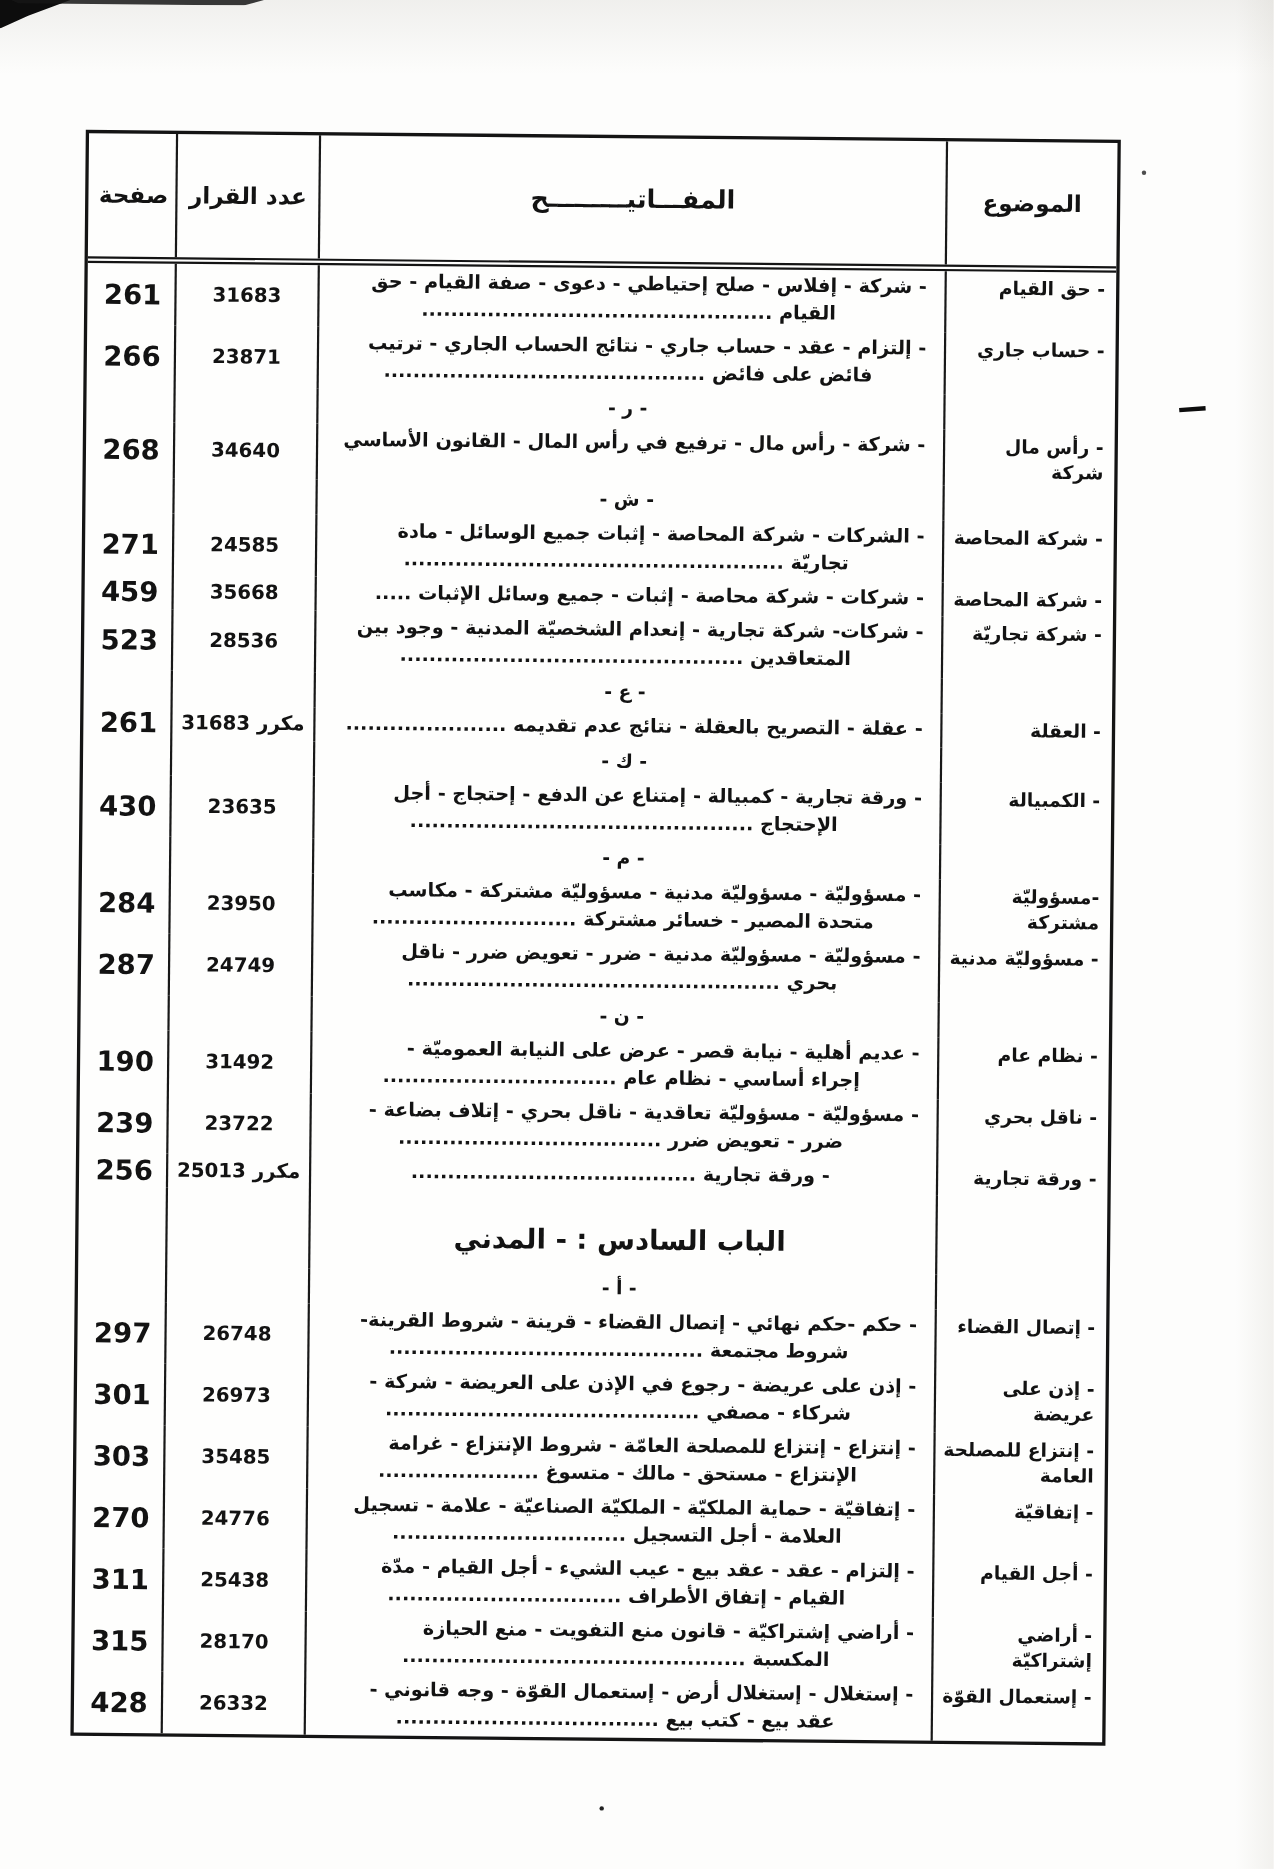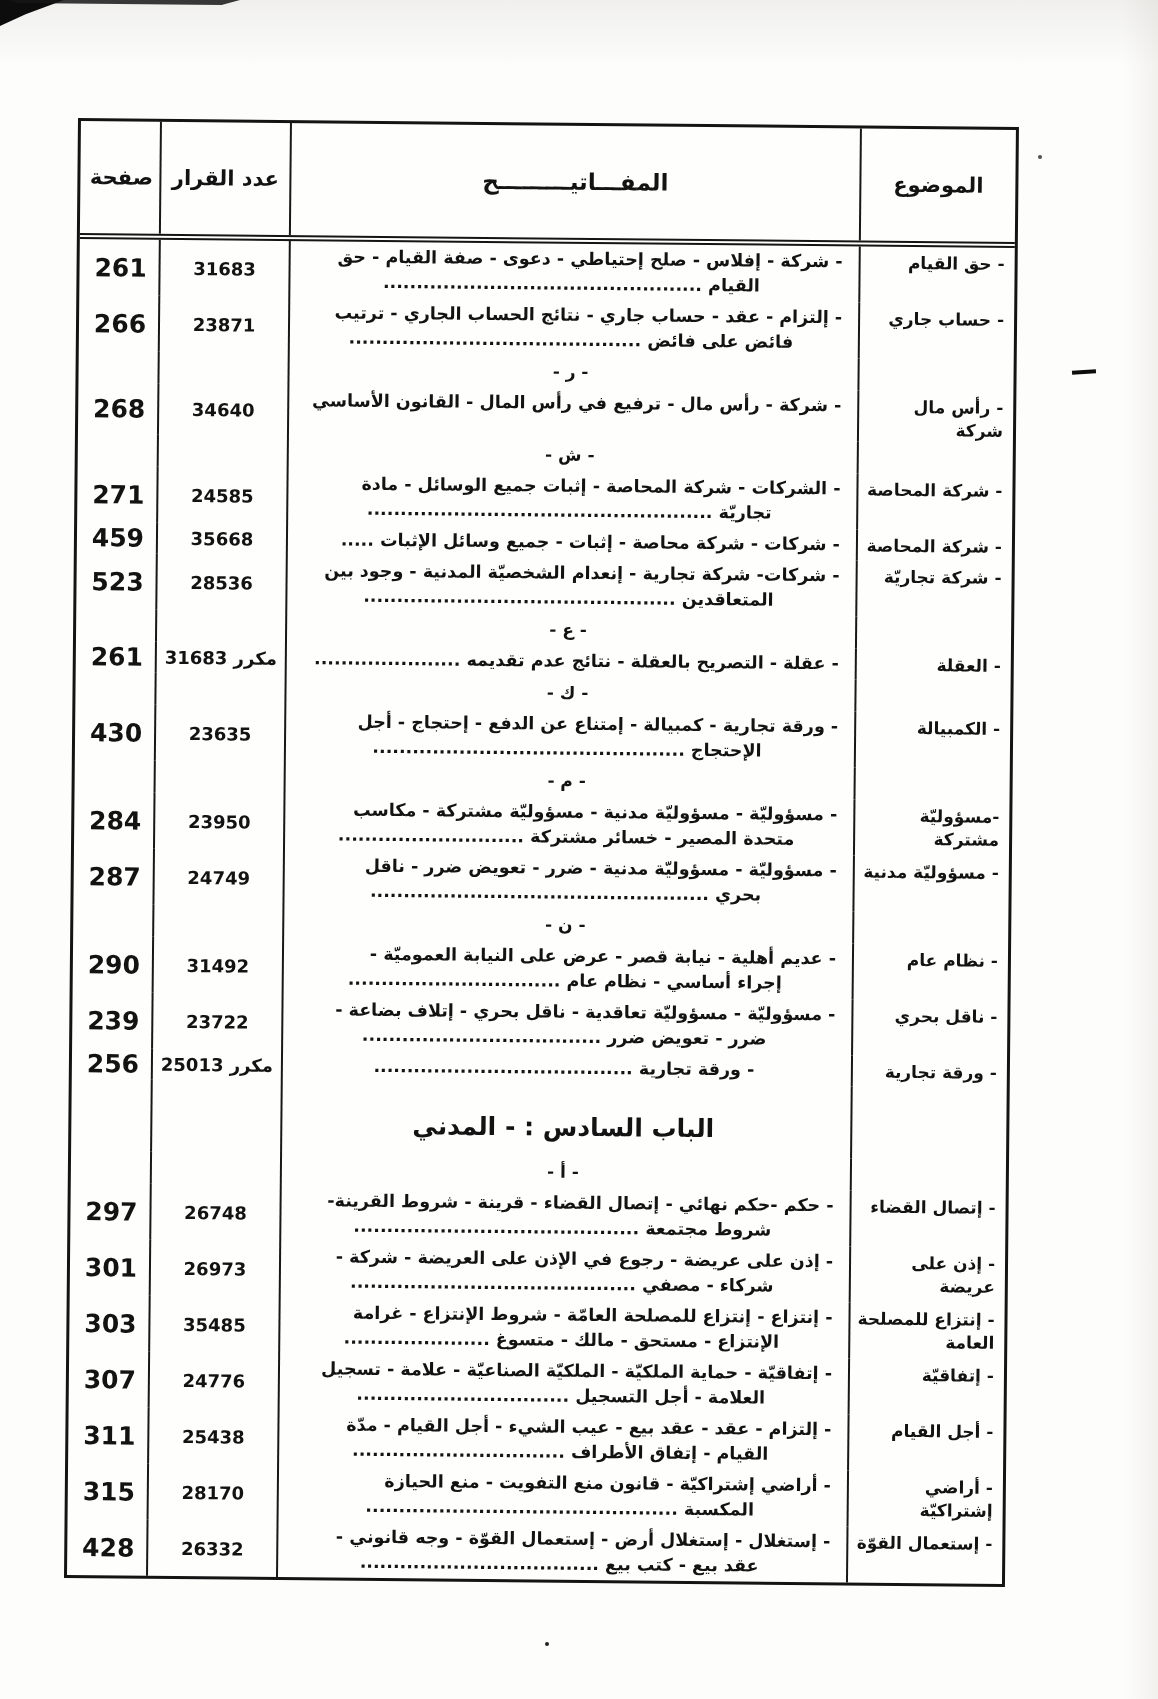--- a/index.html
+++ b/index.html
@@ -221,21 +221,21 @@
         <div class="cell c-decision"></div>
         <div class="cell c-page"></div>
       </div>
       <div class="trow entry">
         <div class="cell c-subject">- نظام عام</div>
         <div class="cell c-keys">
           <div class="kline">- عديم أهلية - نيابة قصر - عرض على النيابة العموميّة -</div>
           <div class="kline cont">إجراء أساسي - نظام عام ................................</div>
         </div>
         <div class="cell c-decision">31492</div>
-        <div class="cell c-page">290</div>
+        <div class="cell c-page">190</div>
       </div>
       <div class="trow entry">
         <div class="cell c-subject">- ناقل بحري</div>
         <div class="cell c-keys">
           <div class="kline">- مسؤوليّة - مسؤوليّة تعاقدية - ناقل بحري - إتلاف بضاعة -</div>
           <div class="kline cont">ضرر - تعويض ضرر ....................................</div>
         </div>
         <div class="cell c-decision">23722</div>
         <div class="cell c-page">239</div>
       </div>
@@ -291,21 +291,21 @@
         <div class="cell c-decision">35485</div>
         <div class="cell c-page">303</div>
       </div>
       <div class="trow entry">
         <div class="cell c-subject">- إتفاقيّة</div>
         <div class="cell c-keys">
           <div class="kline">- إتفاقيّة - حماية الملكيّة - الملكيّة الصناعيّة - علامة - تسجيل</div>
           <div class="kline cont">العلامة - أجل التسجيل ................................</div>
         </div>
         <div class="cell c-decision">24776</div>
-        <div class="cell c-page">307</div>
+        <div class="cell c-page">270</div>
       </div>
       <div class="trow entry">
         <div class="cell c-subject">- أجل القيام</div>
         <div class="cell c-keys">
           <div class="kline">- إلتزام - عقد - عقد بيع - عيب الشيء - أجل القيام - مدّة</div>
           <div class="kline cont">القيام - إتفاق الأطراف ................................</div>
         </div>
         <div class="cell c-decision">25438</div>
         <div class="cell c-page">311</div>
       </div>

